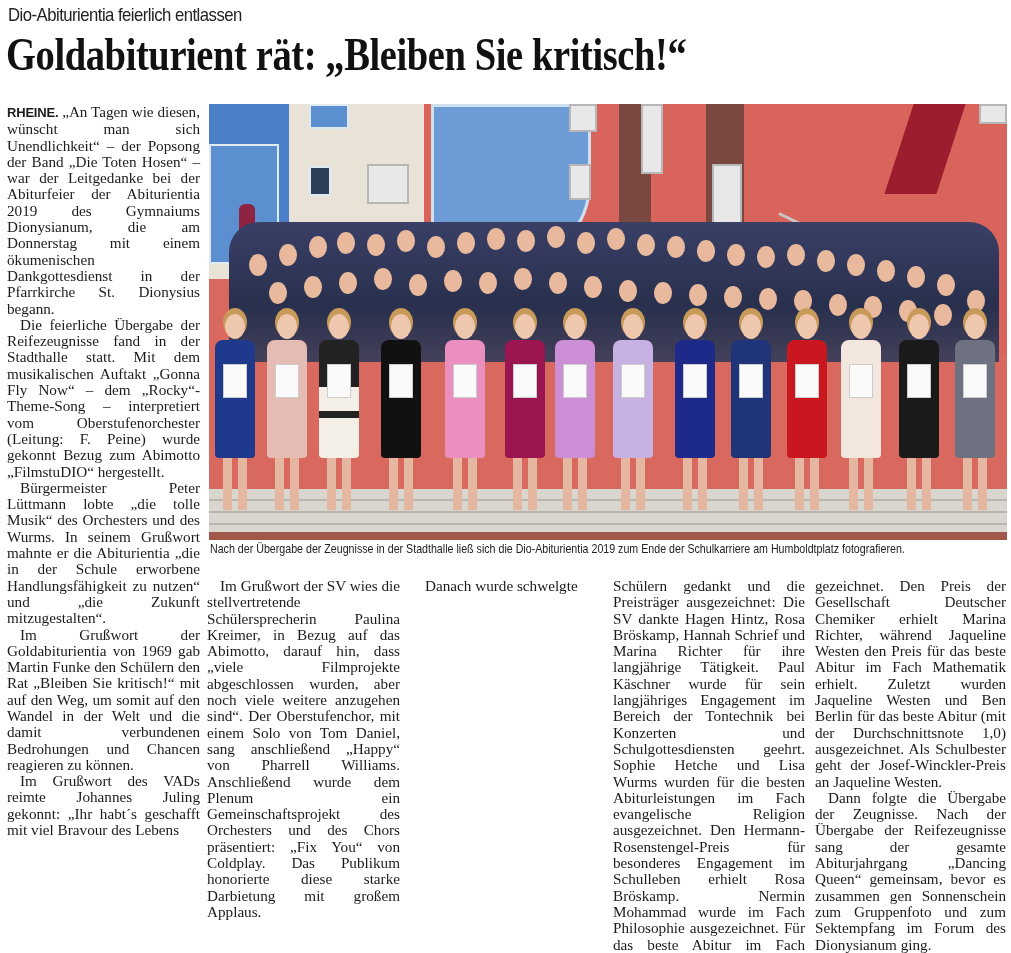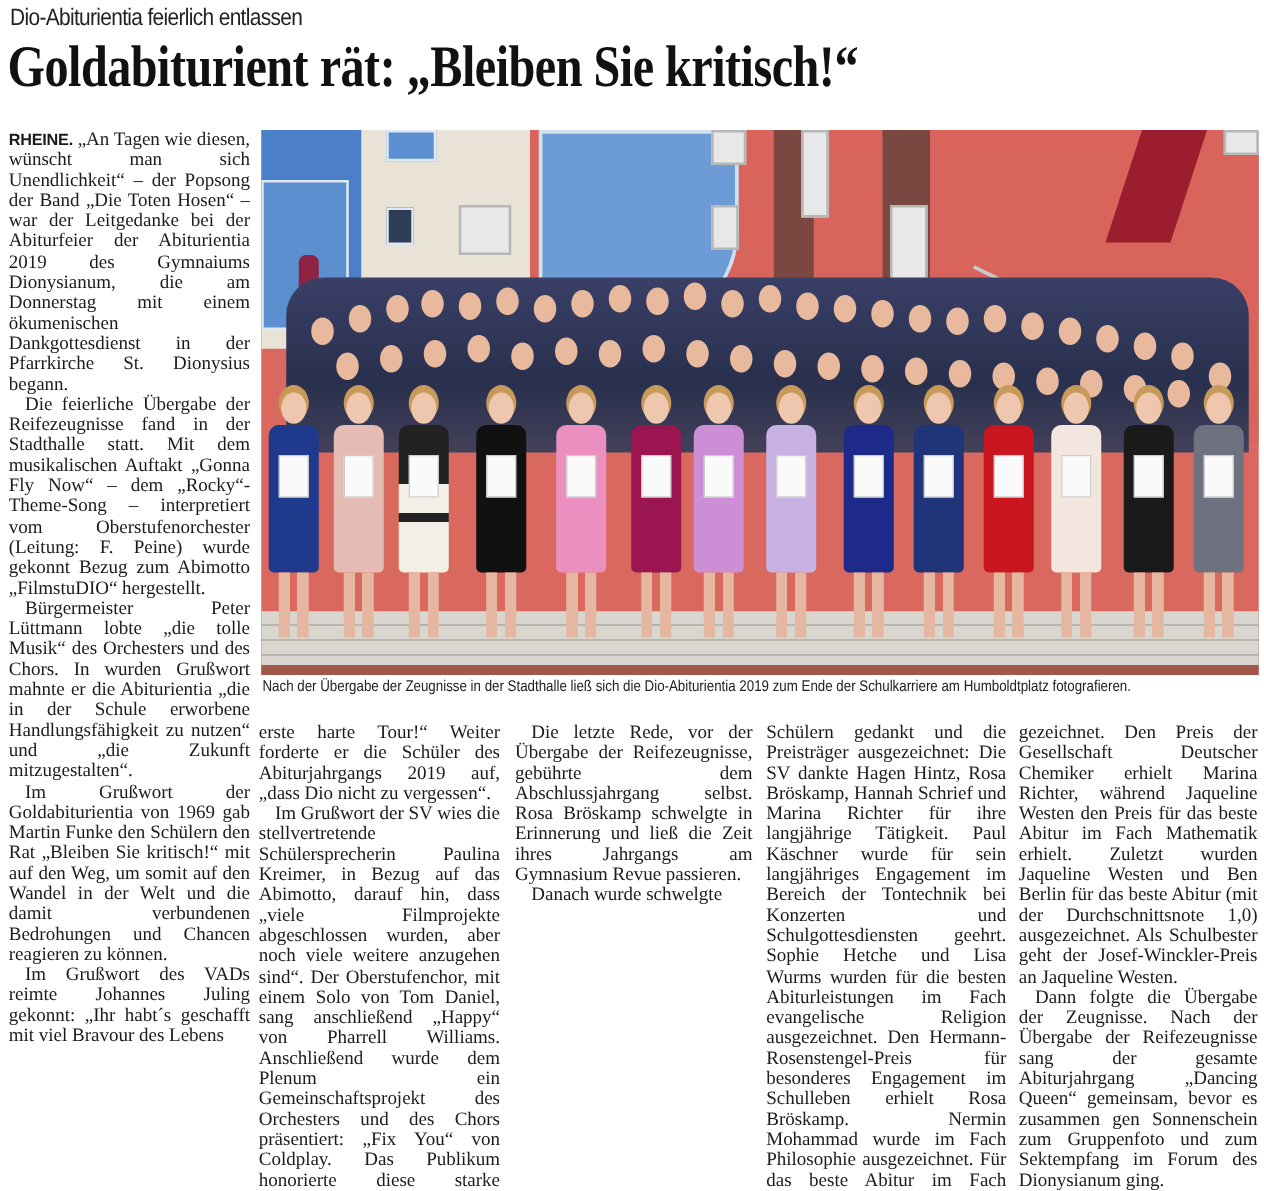--- a/index.html
+++ b/index.html
@@ -46,21 +46,21 @@
 </style>
 </head>
 <body>
 
 <div class="kicker">Dio-Abiturientia feierlich entlassen</div>
 <h1 class="headline">Goldabiturient rät: „Bleiben Sie kritisch!“</h1>
 
 <div class="col col1">
   <p><span class="dateline">RHEINE.</span> <span>„An Tagen wie diesen, wünscht man sich Unendlichkeit“ – der Popsong der Band „Die Toten Hosen“ –war der Leitgedanke bei der Abiturfeier der Abiturientia 2019 des Gymnaiums Dionysianum, die am Donnerstag mit einem ökumenischen Dankgottesdienst in der Pfarrkirche St. Dionysius begann.</span></p>
   <p class="ind">Die feierliche Übergabe der Reifezeugnisse fand in der Stadthalle statt. Mit dem musikalischen Auftakt „Gonna Fly Now“ – dem „Rocky“-Theme-Song – interpretiert vom Oberstufenorchester (Leitung: F. Peine) wurde gekonnt Bezug zum Abimotto „FilmstuDIO“ hergestellt.</p>
-  <p class="ind">Bürgermeister Peter Lüttmann lobte „die tolle Musik“ des Orchesters und des Chors. In wurden Grußwort mahnte er die Abiturientia „die in der Schule erworbene Handlungsfähigkeit zu nutzen“ und „die Zukunft mitzugestalten“.</p>
+  <p class="ind">Bürgermeister Peter Lüttmann lobte „die tolle Musik“ des Orchesters und des Wurms. In seinem Grußwort mahnte er die Abiturientia „die in der Schule erworbene Handlungsfähigkeit zu nutzen“ und „die Zukunft mitzugestalten“.</p>
   <p class="ind">Im Grußwort der Goldabiturientia von 1969 gab Martin Funke den Schülern den Rat „Bleiben Sie kritisch!“ mit auf den Weg, um somit auf den Wandel in der Welt und die damit verbundenen Bedrohungen und Chancen reagieren zu können.</p>
   <p class="ind">Im Grußwort des VADs reimte Johannes Juling gekonnt: „Ihr habt´s geschafft mit viel Bravour des Lebens</p>
 </div>
 
 <div class="photo" title="Gruppenfoto der Dio-Abiturientia 2019 am Humboldtplatz">
   <div class="brick-red"></div>
   <div class="bld-left"></div>
   <div class="sky"></div>
   <div class="glass" style="left:0;top:40px;width:70px;height:120px;"></div>
   <div class="glass" style="left:100px;top:0;width:40px;height:25px;"></div>
@@ -211,26 +211,24 @@
       <div class="g-head"></div>
       <div class="g-dress" style="background:#6e7280;"></div>
       <div class="g-paper"></div>
       <div class="g-legs"></div>
     </div>
 </div>
 
 <div class="caption">Nach der Übergabe der Zeugnisse in der Stadthalle ließ sich die Dio-Abiturientia 2019 zum Ende der Schulkarriere am Humboldtplatz fotografieren.</div>
 
 <div class="col col2">
-  <p>erste harte Tour!“ Weiter forderte er die Schüler des Abiturjahrgangs 2019 auf, „dass Dio nicht zu vergessen“.</p>
   <p class="ind">Im Grußwort der SV wies die stellvertretende Schülersprecherin Paulina Kreimer, in Bezug auf das Abimotto, darauf hin, dass „viele Filmprojekte abgeschlossen wurden, aber noch viele weitere anzugehen sind“. Der Oberstufenchor, mit einem Solo von Tom Daniel, sang anschließend „Happy“ von Pharrell Williams. Anschließend wurde dem Plenum ein Gemeinschaftsprojekt des Orchesters und des Chors präsentiert: „Fix You“ von Coldplay. Das Publikum honorierte diese starke Darbietung mit großem Applaus.</p>
 </div>
 
 <div class="col col3">
-  <p class="ind">Die letzte Rede, vor der Übergabe der Reifezeugnisse, gebührte dem Abschlussjahrgang selbst. Rosa Bröskamp schwelgte in Erinnerung und ließ die Zeit ihres Jahrgangs am Gymnasium Revue passieren.</p>
   <p class="ind">Danach wurde schwelgte</p>
 </div>
 
 <div class="col col4">
   <p>Schülern gedankt und die Preisträger ausgezeichnet: Die SV dankte Hagen Hintz, Rosa Bröskamp, Hannah Schrief und Marina Richter für ihre langjährige Tätigkeit. Paul Käschner wurde für sein langjähriges Engagement im Bereich der Tontechnik bei Konzerten und Schulgottesdiensten geehrt. Sophie Hetche und Lisa Wurms wurden für die besten Abiturleistungen im Fach evangelische Religion ausgezeichnet. Den Hermann-Rosenstengel-Preis für besonderes Engagement im Schulleben erhielt Rosa Bröskamp. Nermin Mohammad wurde im Fach Philosophie ausgezeichnet. Für das beste Abitur im Fach Deutsch wurde Hannah Schrief aus-</p>
 </div>
 
 <div class="col col5">
   <p>gezeichnet. Den Preis der Gesellschaft Deutscher Chemiker erhielt Marina Richter, während Jaqueline Westen den Preis für das beste Abitur im Fach Mathematik erhielt. Zuletzt wurden Jaqueline Westen und Ben Berlin für das beste Abitur (mit der Durchschnittsnote 1,0) ausgezeichnet. Als Schulbester geht der Josef-Winckler-Preis an Jaqueline Westen.</p>
   <p class="ind"><span>Dann folgte die Übergabe der Zeugnisse. Nach der Übergabe der Reifezeugnisse sang der gesamte Abiturjahrgang „Dancing Queen“ gemeinsam, bevor es zusammen gen Sonnenschein zum Gruppenfoto und zum Sektempfang im Forum des Dionysianum ging.</span> <span class="author">Lars Gorny</span></p>

